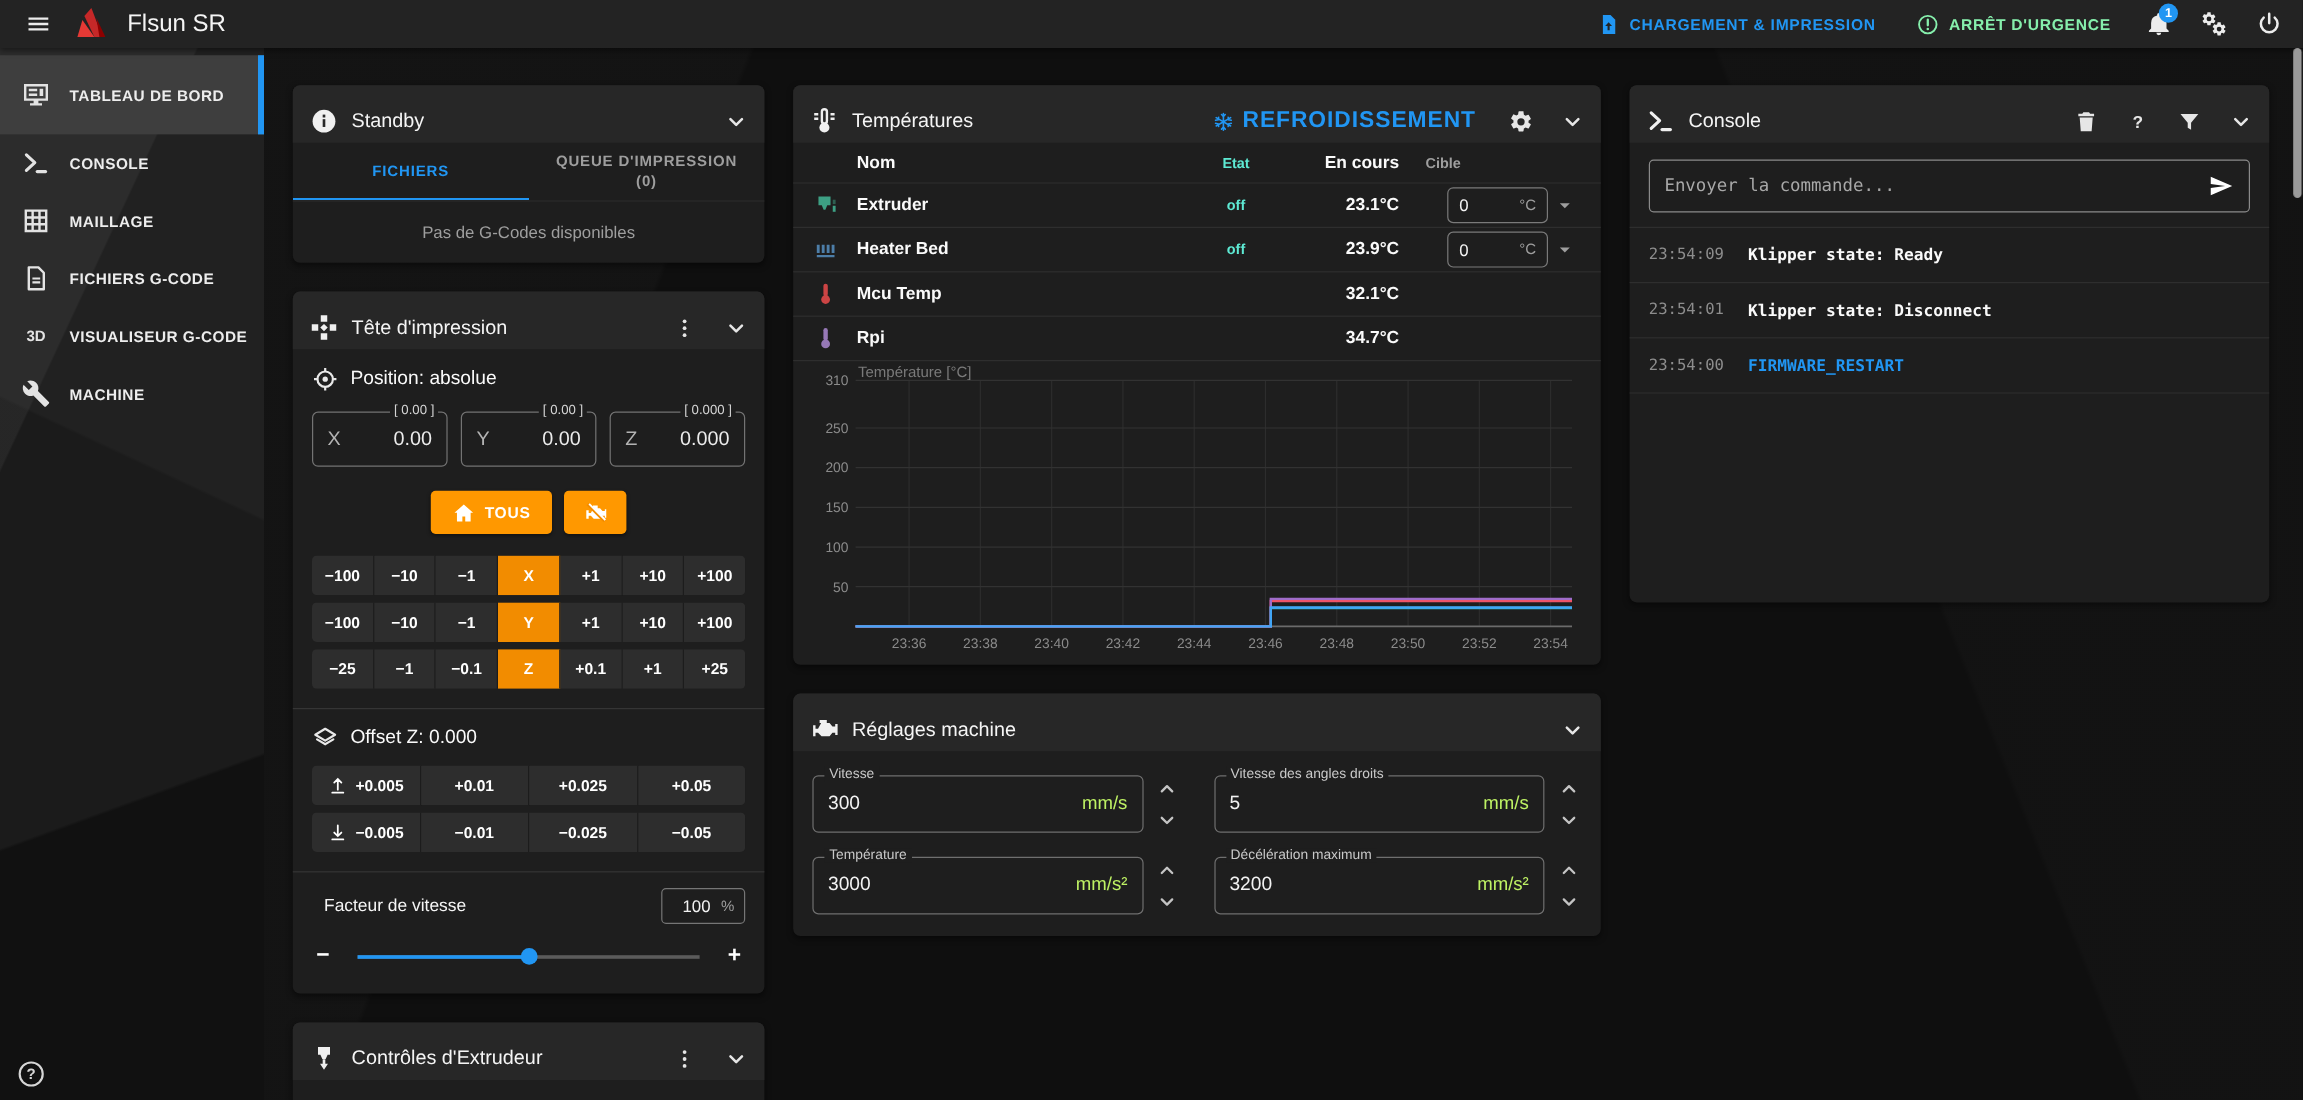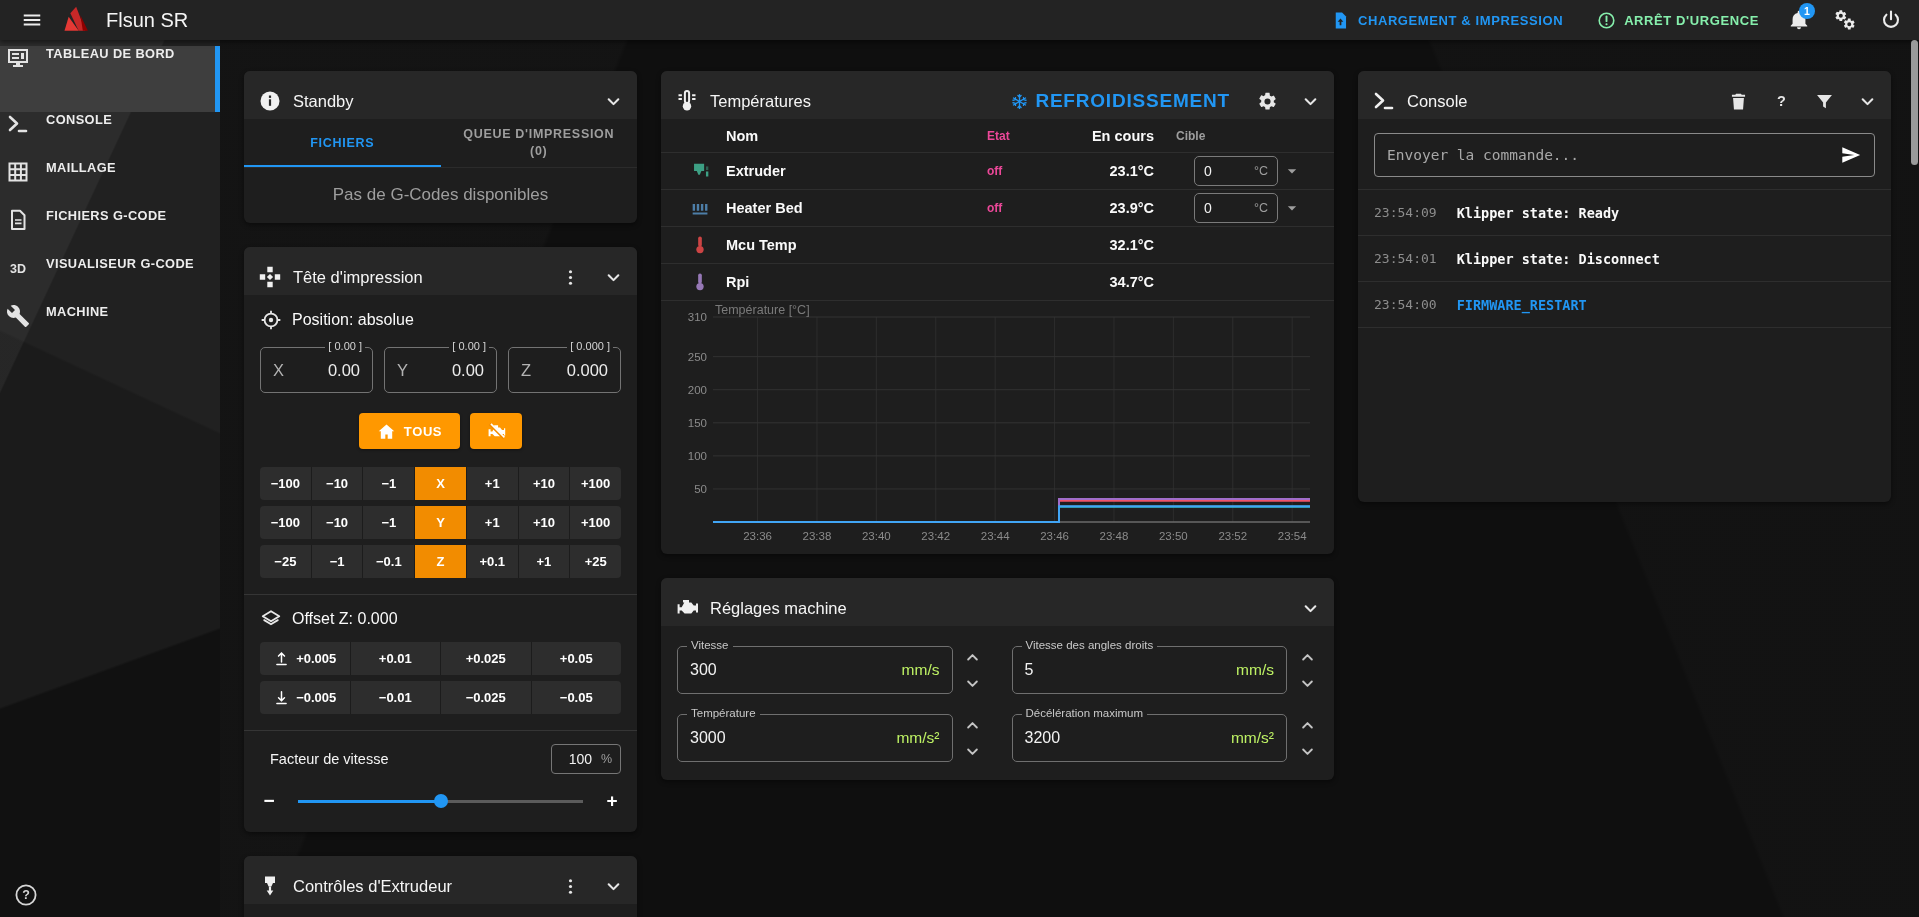--- a/index.html
+++ b/index.html
@@ -34,21 +34,21 @@
     display:flex; align-items:center; justify-content:center; padding:0 3px; }
 
   
   .sidebar { position:fixed; top:40px; left:0; bottom:0; width:220px;
     background:
       linear-gradient(115deg, rgba(255,255,255,.05) 0 26%, transparent 26.3%),
       linear-gradient(205deg, rgba(255,255,255,.028) 0 40%, transparent 40.3%),
       linear-gradient(340deg, rgba(0,0,0,.38) 0 30%, transparent 30.3%),
       #1b1b1b;
     padding-top:6px; z-index:5; }
-  .side-item { height:48px; display:flex; align-items:flex-start; gap:16px; padding:0 12px 0 6px; color:#ededed; }
+  .side-item { height:48px; display:flex; align-items:center; gap:16px; padding:0 12px 0 18px; color:#ededed; }
   .side-item.active { height:66px; background:#3e3e3e; border-right:5px solid #2196f3; }
   .s-icon { width:24px; height:24px; color:#e3e3e3; }
   .s-icon svg { width:24px; height:24px; }
   .s-label { font-size:12.8px; font-weight:700; letter-spacing:.4px; }
   .help-btn { position:absolute; bottom:10px; left:14px; color:#d6d6d6; }
   .help-btn svg { width:24px; height:24px; }
 
   
   .content { position:absolute; top:40px; left:220px; right:0; bottom:0;
     padding:31px 24px 0 24px; display:flex; gap:24px; overflow:hidden; align-items:flex-start; }
@@ -66,21 +66,21 @@
   .text-btn-blue { display:flex; align-items:center; gap:7px; color:#2196f3;
     font-size:19px; font-weight:700; letter-spacing:.8px; padding:0 10px; }
   .text-btn-blue svg { width:17px; height:17px; }
 
   
   .tabs { display:flex; border-bottom:1px solid #2b2b2b; }
   .tab { flex:1; min-height:48px; display:flex; align-items:center; justify-content:center;
     font-size:12.5px; font-weight:700; letter-spacing:.7px; color:#9e9e9e; text-align:center;
     padding:6px 14px; line-height:1.35; }
   .tab.active { color:#2196f3; box-shadow:inset 0 -2px 0 #2196f3; }
-  .empty-msg { padding:17px 16px 18px; text-align:center; color:#9e9e9e; font-size:17px; }
+  .empty-msg { padding:17px 16px 18px; text-align:center; color:#9e9e9e; font-size:14px; }
 
   
   .p-body { padding:14px 16px 16px; }
   .icon-row { display:flex; align-items:center; gap:10px; font-size:16px; color:#fafafa; }
   .icon-row .r-icon { width:22px; height:22px; color:#e8e8e8; }
   .icon-row .r-icon svg { width:22px; height:22px; }
   .axis-row { display:flex; gap:11px; margin-top:16px; }
   .axis-box { flex:1; position:relative; height:46px; border:1px solid #737373; border-radius:5px;
     display:flex; align-items:center; justify-content:space-between; padding:0 12px; }
   .axis-hint { position:absolute; top:-8px; right:7px; background:#1e1e1e; padding:0 3px;
@@ -109,26 +109,26 @@
   .mini-field .mu { color:#9e9e9e; font-size:12.5px; }
   .slider-row { display:flex; align-items:center; gap:22px; margin:16px 2px 4px; }
   .sl-sign { font-size:19px; font-weight:700; color:#fff; width:14px; text-align:center; }
   .slider { flex:1; height:14px; position:relative; }
   .slider .track { position:absolute; top:6px; left:0; right:0; height:2.5px; background:#5b5b5b; }
   .slider .fill { position:absolute; top:6px; left:0; width:50%; height:2.5px; background:#2196f3; }
   .slider .thumb { position:absolute; top:0; left:50%; margin-left:-7px; width:14px; height:14px;
     border-radius:50%; background:#2196f3; }
 
   
-  .t-head,.t-row { display:flex; align-items:center; padding:0 28px; }
+  .t-head,.t-row { display:flex; align-items:center; padding:0 16px; }
   .t-head { height:34px; color:#9e9e9e; font-size:12px; font-weight:700; border-bottom:1px solid #2e2e2e; }
   .t-row { height:37px; border-bottom:1px solid #2e2e2e; }
   .c-icon { width:37px; } .c-icon svg { width:22px; height:22px; }
   .c-name { flex:1; font-size:14.5px; font-weight:600; color:#fafafa; }
-  .c-state { width:62px; text-align:left; font-size:12px; font-weight:700; color:#ec4899; }
+  .c-state { width:62px; text-align:center; font-size:12px; font-weight:700; color:#5eead4; }
   .c-cur { width:105px; text-align:right; font-size:14.5px; font-weight:600; color:#fafafa; }
   .c-target { width:152px; display:flex; align-items:center; justify-content:flex-end; }
   .t-head .c-target { justify-content:flex-start; padding-left:22px; }
   .target-input { width:84px; height:30px; border:1px solid #7a7a7a; border-radius:5px;
     display:flex; align-items:center; padding:0 9px; }
   .target-input .tv { flex:1; font-size:14px; color:#f2f2f2; }
   .target-input .tu { font-size:12.5px; color:#9e9e9e; }
   .caret-btn { width:28px; display:flex; justify-content:center; color:#9e9e9e; }
   .caret-btn svg { width:20px; height:20px; }
   .chart-wrap { padding:2px 16px 6px; }

